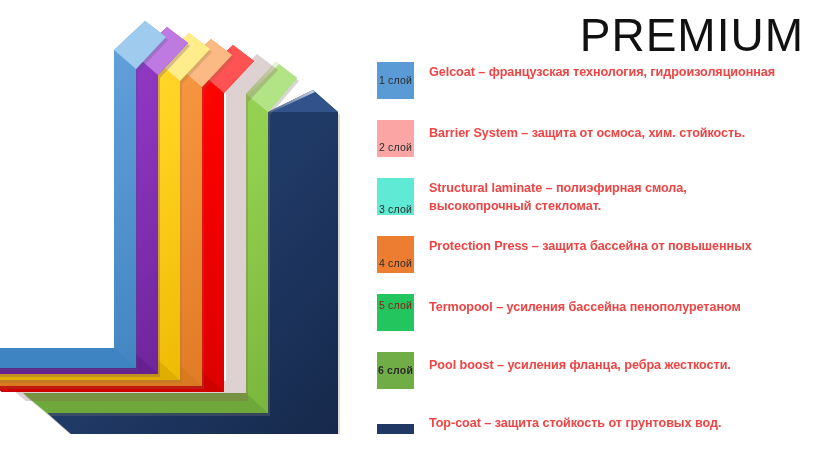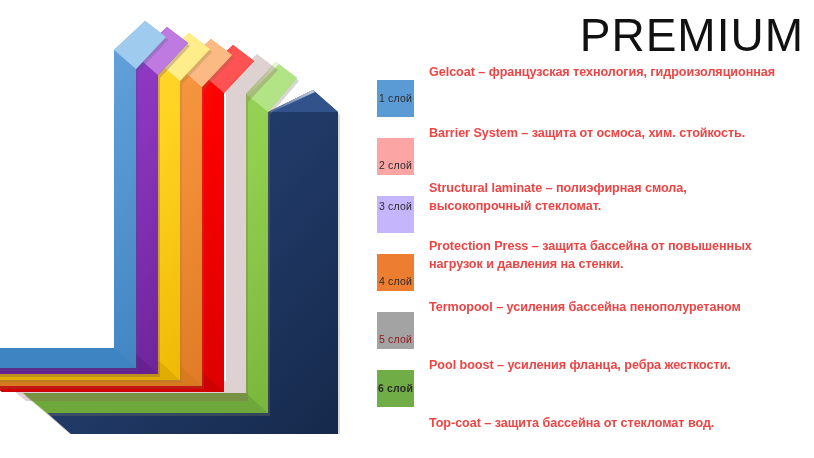--- a/index.html
+++ b/index.html
@@ -58,21 +58,21 @@
   }
   .legend-row {
     position: absolute;
     left: 0;
     width: 437px;
     height: 44px;
   }
   .legend-swatch {
     position: absolute;
     left: 0px;
-    top: 18px;
+    top: 0px;
     width: 37px;
     height: 37px;
     box-sizing: border-box;
     display: flex;
     align-items: center;
     justify-content: center;
     font-size: 10.5px;
     font-weight: 400;
     letter-spacing: 0.2px;
     color: #1a1a1a;
@@ -222,50 +222,49 @@
     </div>
 
     <div class="legend-row one-line" style="top:58px;">
       <div class="legend-swatch dark-label" style="background:#fca5a5; align-items:flex-end; padding-bottom:5px;">2 слой</div>
       <div class="legend-text">
         <span class="line">Barrier System – защита от осмоса, хим. стойкость.</span>
       </div>
     </div>
 
     <div class="legend-row two-line" style="top:116px;">
-      <div class="legend-swatch dark-label" style="background:#c4b5fd; align-items:flex-end; padding-bottom:22px;">3 слой</div>
+      <div class="legend-swatch dark-label" style="background:#5eead4; align-items:flex-end; padding-bottom:1px;">3 слой</div>
       <div class="legend-text">
         <span class="line">Structural laminate – полиэфирная смола,</span>
         <span class="line">высокопрочный стекломат.</span>
       </div>
     </div>
 
     <div class="legend-row two-line" style="top:174px;">
       <div class="legend-swatch dark-label" style="background:#ED7D31; align-items:flex-end; padding-bottom:5px;">4 слой</div>
       <div class="legend-text">
         <span class="line">Protection Press – защита бассейна от повышенных</span>
-        <span class="line">нагрузок и давления на стенки.</span>
       </div>
     </div>
 
     <div class="legend-row one-line" style="top:232px;">
-      <div class="legend-swatch shadow-label" style="background:#a3a3a3; align-items:flex-end; padding-bottom:5px;">5 слой</div>
+      <div class="legend-swatch shadow-label" style="background:#22c55e; align-items:flex-end; padding-bottom:21px;">5 слой</div>
       <div class="legend-text">
         <span class="line">Termopool – усиления бассейна пенополуретаном</span>
       </div>
     </div>
 
     <div class="legend-row one-line" style="top:290px;">
       <div class="legend-swatch dark-label" style="background:#70AD47;font-weight:bold;">6 слой</div>
       <div class="legend-text">
         <span class="line">Pool boost – усиления фланца, ребра жесткости.</span>
       </div>
     </div>
 
     <div class="legend-row one-line" style="top:348px;">
       <div class="legend-swatch navy-label" style="background:#1F3864; align-items:flex-end; padding-bottom:5px;margin-top:14px;">7 слой</div>
       <div class="legend-text">
-        <span class="line">Top-coat – защита бассейна от стекломат вод.</span>
+        <span class="line">Top-coat – защита стойкость от грунтовых вод.</span>
       </div>
     </div>
   </div>
 
 </div>
 
 </body></html>

